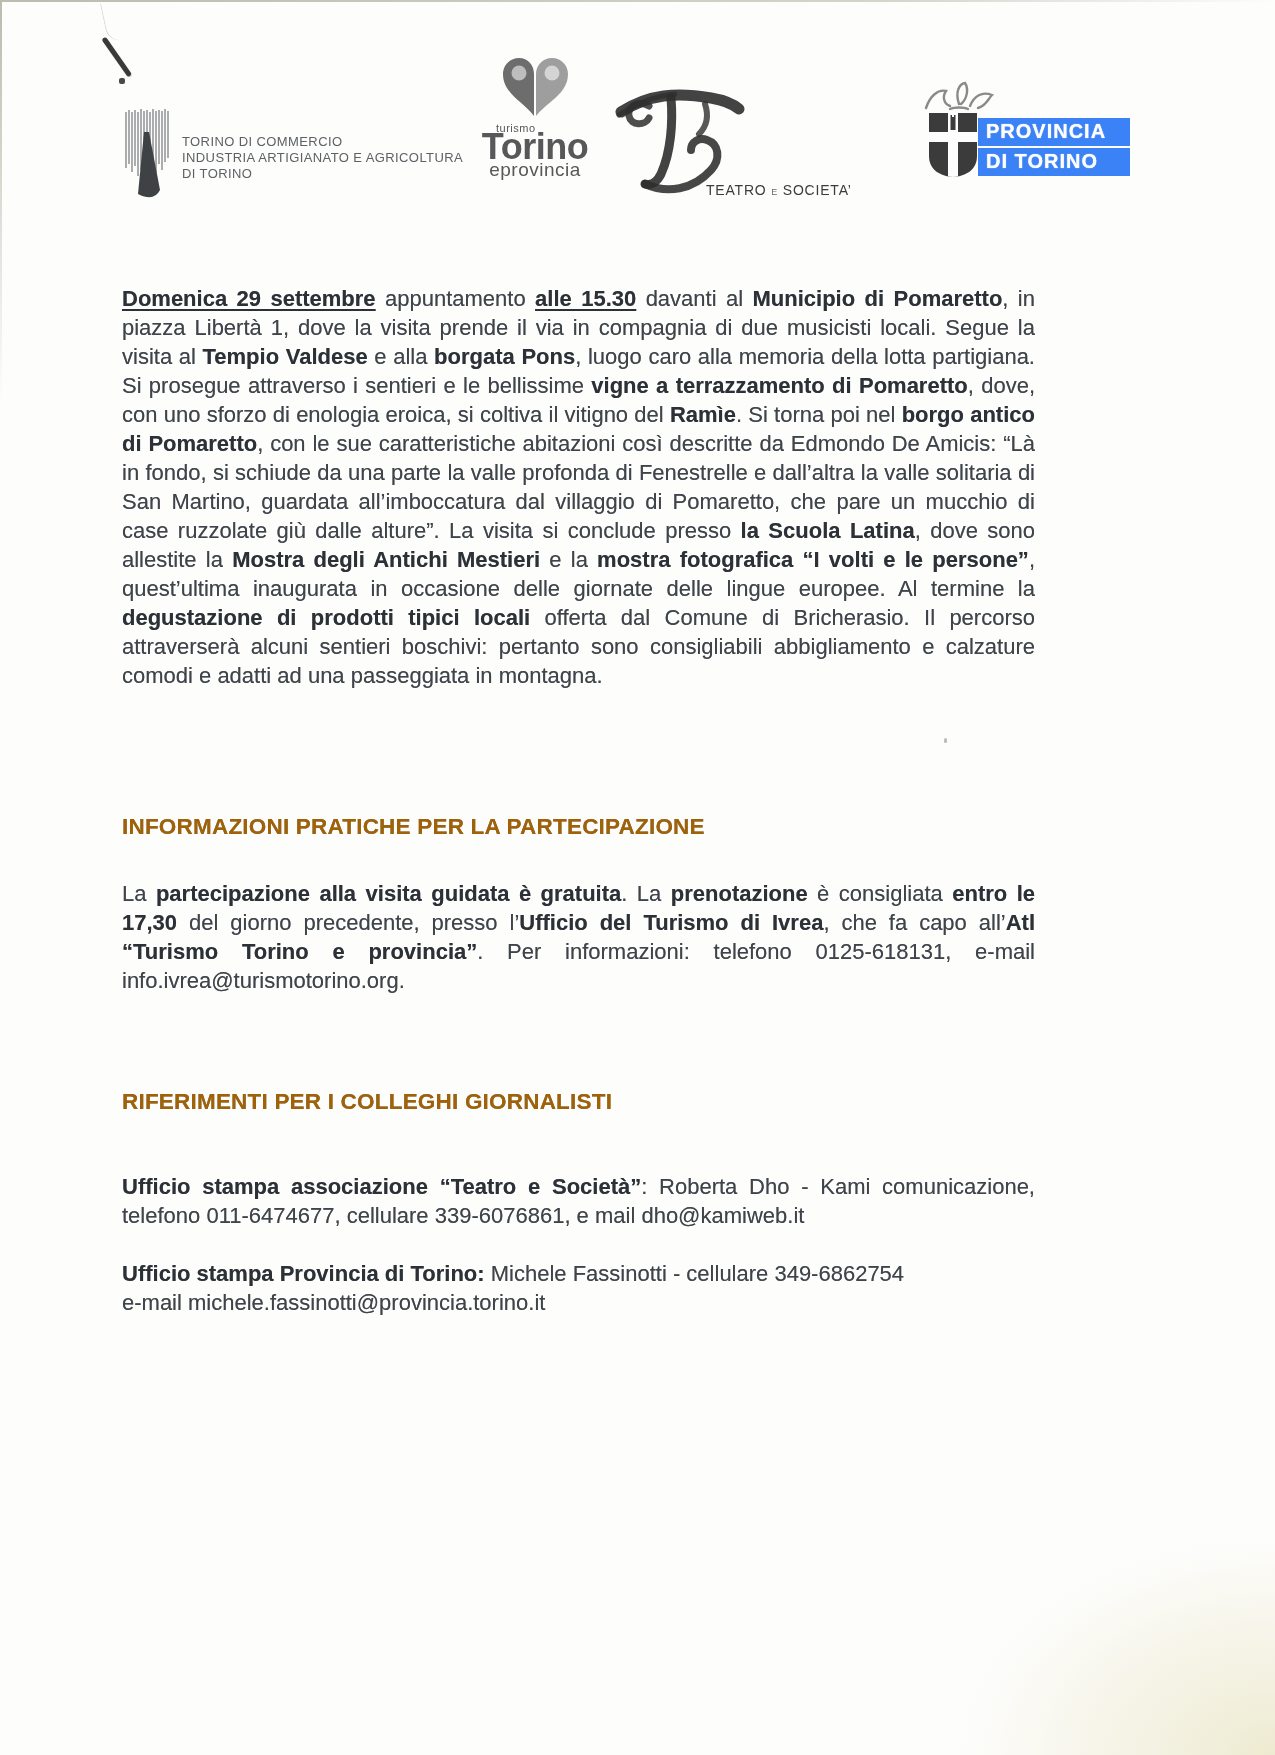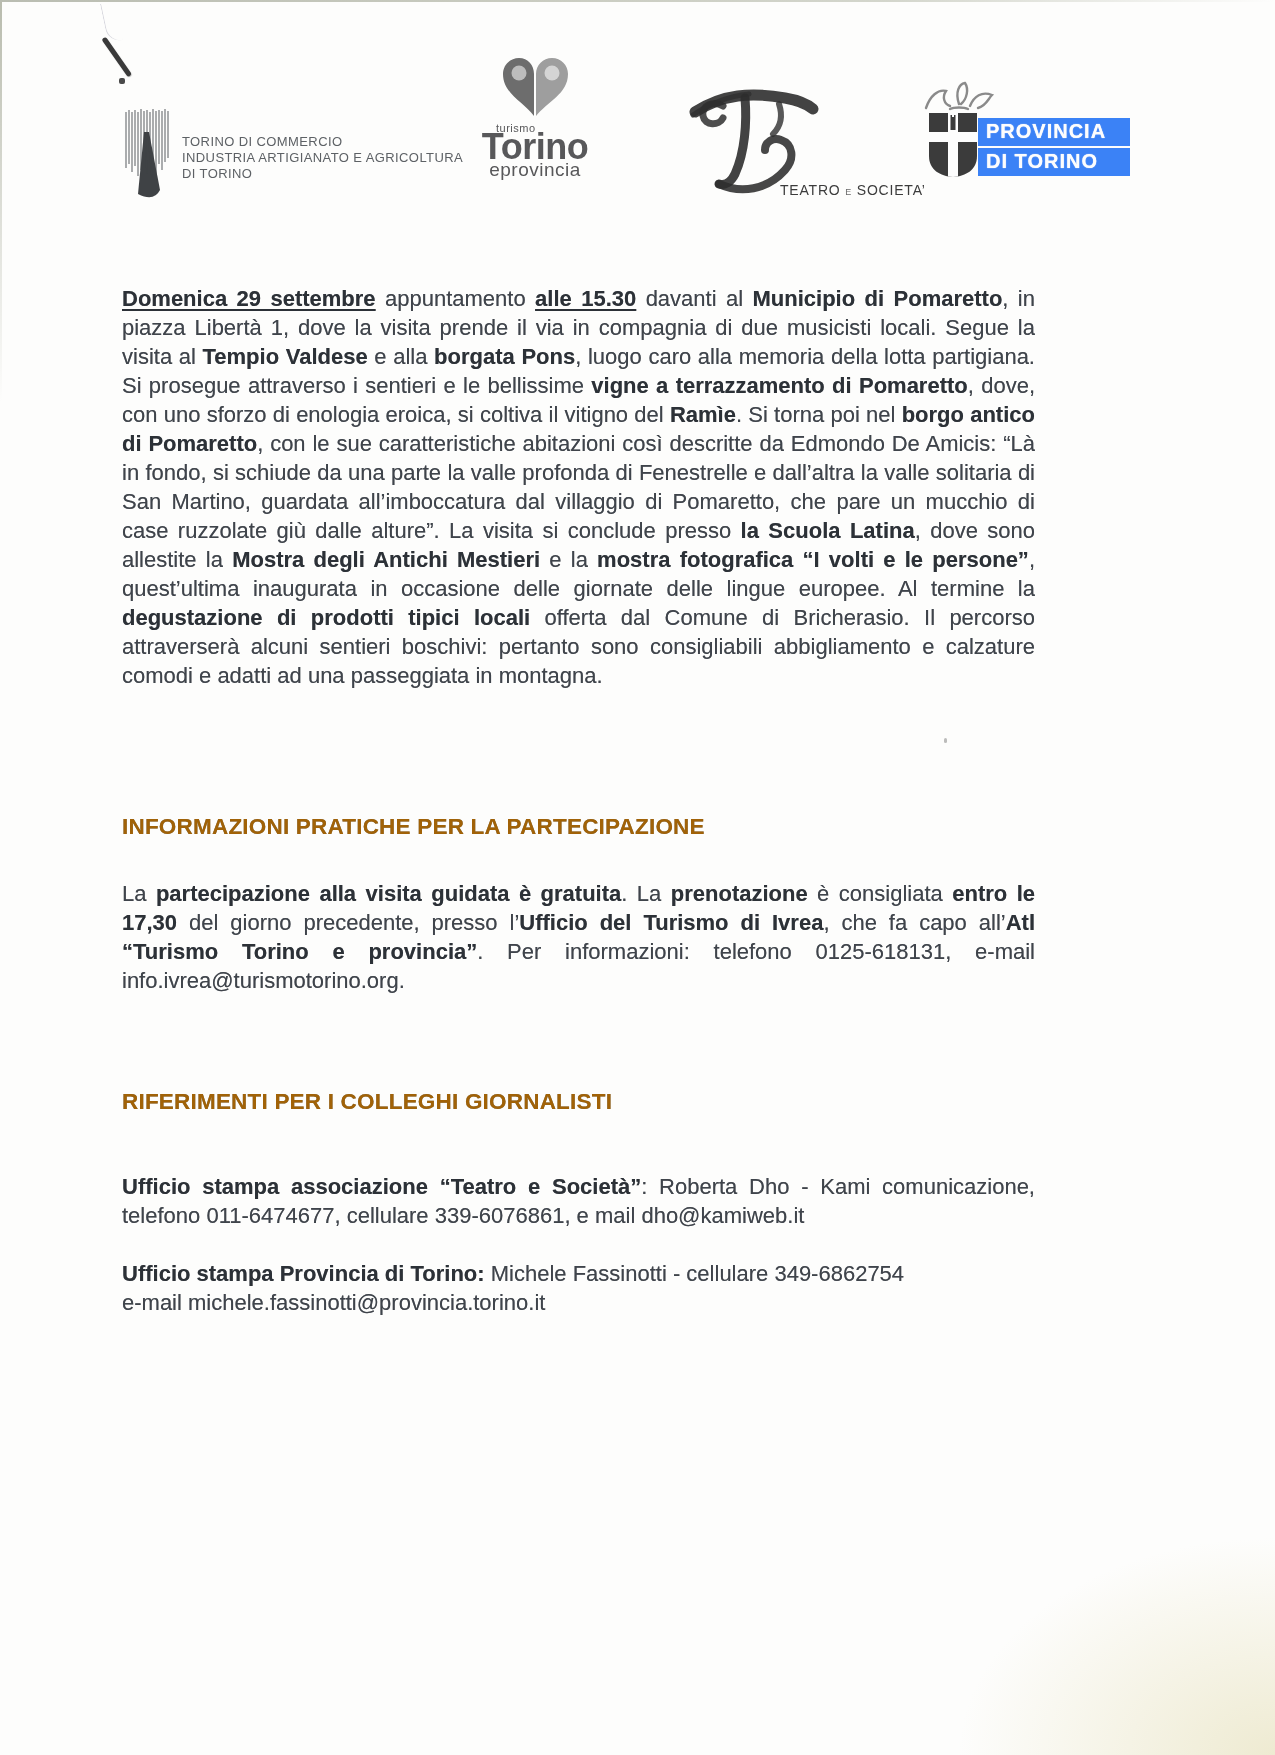--- a/index.html
+++ b/index.html
@@ -27,21 +27,21 @@
   
   .logo-camera{position:absolute;left:124px;top:108px;display:flex;}
   .camera-icon{width:46px;height:98px;}
   .camera-text{margin-left:12px;padding-top:26px;font-size:13px;line-height:16px;
     color:#5d6165;letter-spacing:.4px;}
   .logo-turismo{position:absolute;left:470px;top:58px;width:130px;text-align:center;color:#58585a;}
   .heart{width:70px;height:60px;margin:0 auto;display:block;}
   .turismo-small{font-size:11px;font-weight:400;letter-spacing:.5px;margin-top:4px;margin-left:26px;text-align:left;}
   .turismo-big{font-size:36px;font-weight:700;line-height:26px;letter-spacing:-.5px;}
   .turismo-sub{font-size:19px;font-weight:400;letter-spacing:.5px;line-height:20px;}
-  .logo-teatro{position:absolute;left:688px;top:82px;width:230px;}
+  .logo-teatro{position:absolute;left:614px;top:82px;width:230px;}
   .ts-mark{width:132px;height:120px;display:block;opacity:.92;}
   .teatro-caption{position:absolute;left:92px;top:100px;white-space:nowrap;
     font-size:14px;color:#3c3c3c;letter-spacing:.8px;}
   .teatro-caption .small-e{font-size:9px;color:#6a6a6a;}
   .logo-provincia{position:absolute;left:918px;top:80px;}
   .crown-icon{position:absolute;left:2px;top:0;width:78px;height:34px;}
   .shield-icon{position:absolute;left:10px;top:32px;width:50px;height:66px;}
   .prov-bars{position:absolute;left:60px;top:38px;width:152px;}
   .prov-bar{background:#3b82f6;color:#fdfdfd;font-weight:700;font-size:20px;
     letter-spacing:1px;padding:2px 6px 3px 8px;margin-bottom:2px;

